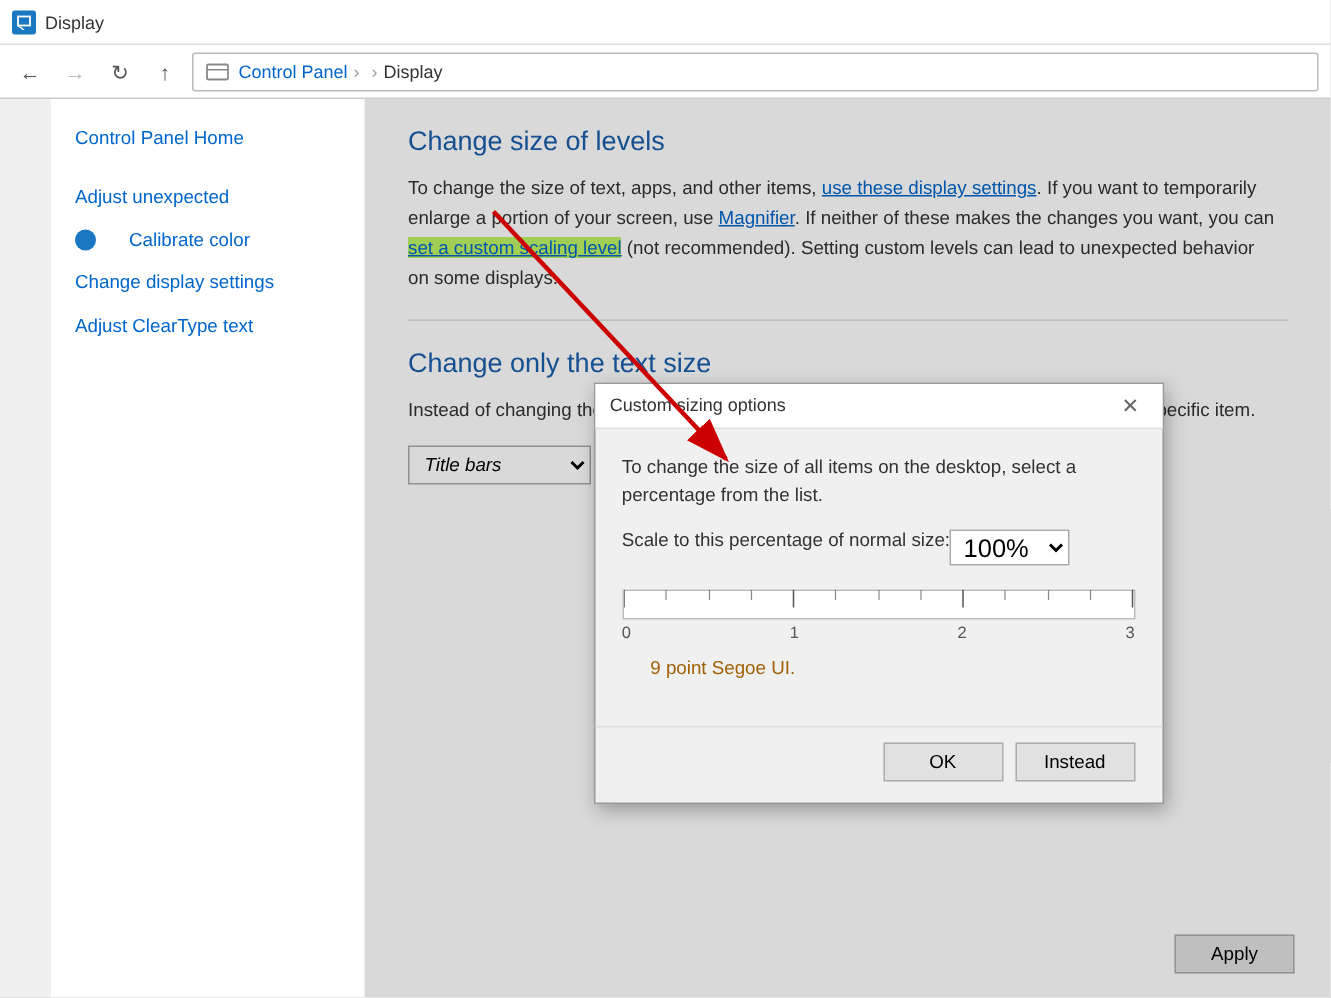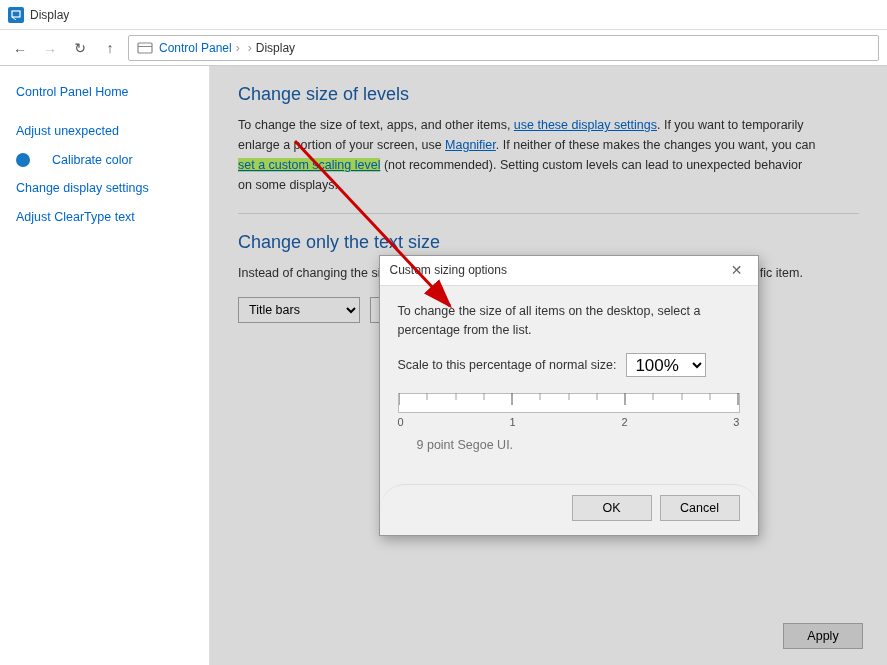--- a/index.html
+++ b/index.html
@@ -66,20 +66,21 @@
       padding: 0 8px;
       font-size: 12px;
       color: #333;
     }
     .breadcrumb-sep { color: #999; margin: 0 4px; }
 
     
     .main-layout {
       display: flex;
       height: calc(665px - 66px);
+      margin-left: 34px;
     }
 
     
     .sidebar {
       width: 210px;
       background: #fff;
       border-right: 1px solid #ddd;
       padding: 12px 0;
     }
     .sidebar-link {
@@ -139,20 +140,21 @@
       margin-top: 14px;
     }
     select.dropdown {
       height: 26px;
       border: 1px solid #aaa;
       background: #fff;
       font-size: 12.5px;
       padding: 0 6px;
       cursor: pointer;
       min-width: 120px;
+      font-style: italic;
     }
     .size-select {
       min-width: 60px;
     }
     .bold-checkbox {
       display: flex;
       align-items: center;
       gap: 4px;
       font-size: 12.5px;
       cursor: pointer;
@@ -216,22 +218,22 @@
     .modal-body {
       padding: 16px 18px;
     }
     .modal-desc {
       margin-bottom: 14px;
       line-height: 1.5;
       color: #333;
     }
     .scale-row {
       display: flex;
-      align-items: center;
-      gap: 10px;
+      align-items: flex-start;
+      gap: 0;
       margin-bottom: 16px;
     }
     .scale-label {
       font-size: 12.5px;
       color: #333;
       flex-shrink: 0;
     }
     .scale-dropdown {
       height: 24px;
       border: 1px solid #aaa;
@@ -258,32 +260,31 @@
     .ruler-labels {
       display: flex;
       justify-content: space-between;
       padding: 0 0;
       margin-top: 3px;
       font-size: 11px;
       color: #555;
     }
     .preview-text {
       font-size: 12.5px;
-      color: #737373;
+      color: #a16207;
       margin-top: 10px;
       margin-bottom: 16px;
       padding-left: 19px;
     }
     .modal-footer {
       display: flex;
       justify-content: flex-end;
       gap: 8px;
       padding: 10px 18px 14px;
       border-top: 1px solid #ddd;
-      border-radius: 25px;
     }
     .modal-btn {
       min-width: 80px;
       height: 26px;
       background: #e1e1e1;
       border: 1px solid #adadad;
       font-size: 12.5px;
       cursor: pointer;
       font-family: 'Segoe UI', sans-serif;
     }
@@ -439,20 +440,20 @@
               <span>2</span>
               <span>3</span>
             </div>
           </div>
 
           <p class="preview-text">9 point Segoe UI.</p>
         </div>
 
         <div class="modal-footer">
           <button class="modal-btn">OK</button>
-          <button class="modal-btn">Cancel</button>
+          <button class="modal-btn">Instead</button>
         </div>
 
       </div>
     </div>
 
   </div>
 </div>
 
 </body></html>

